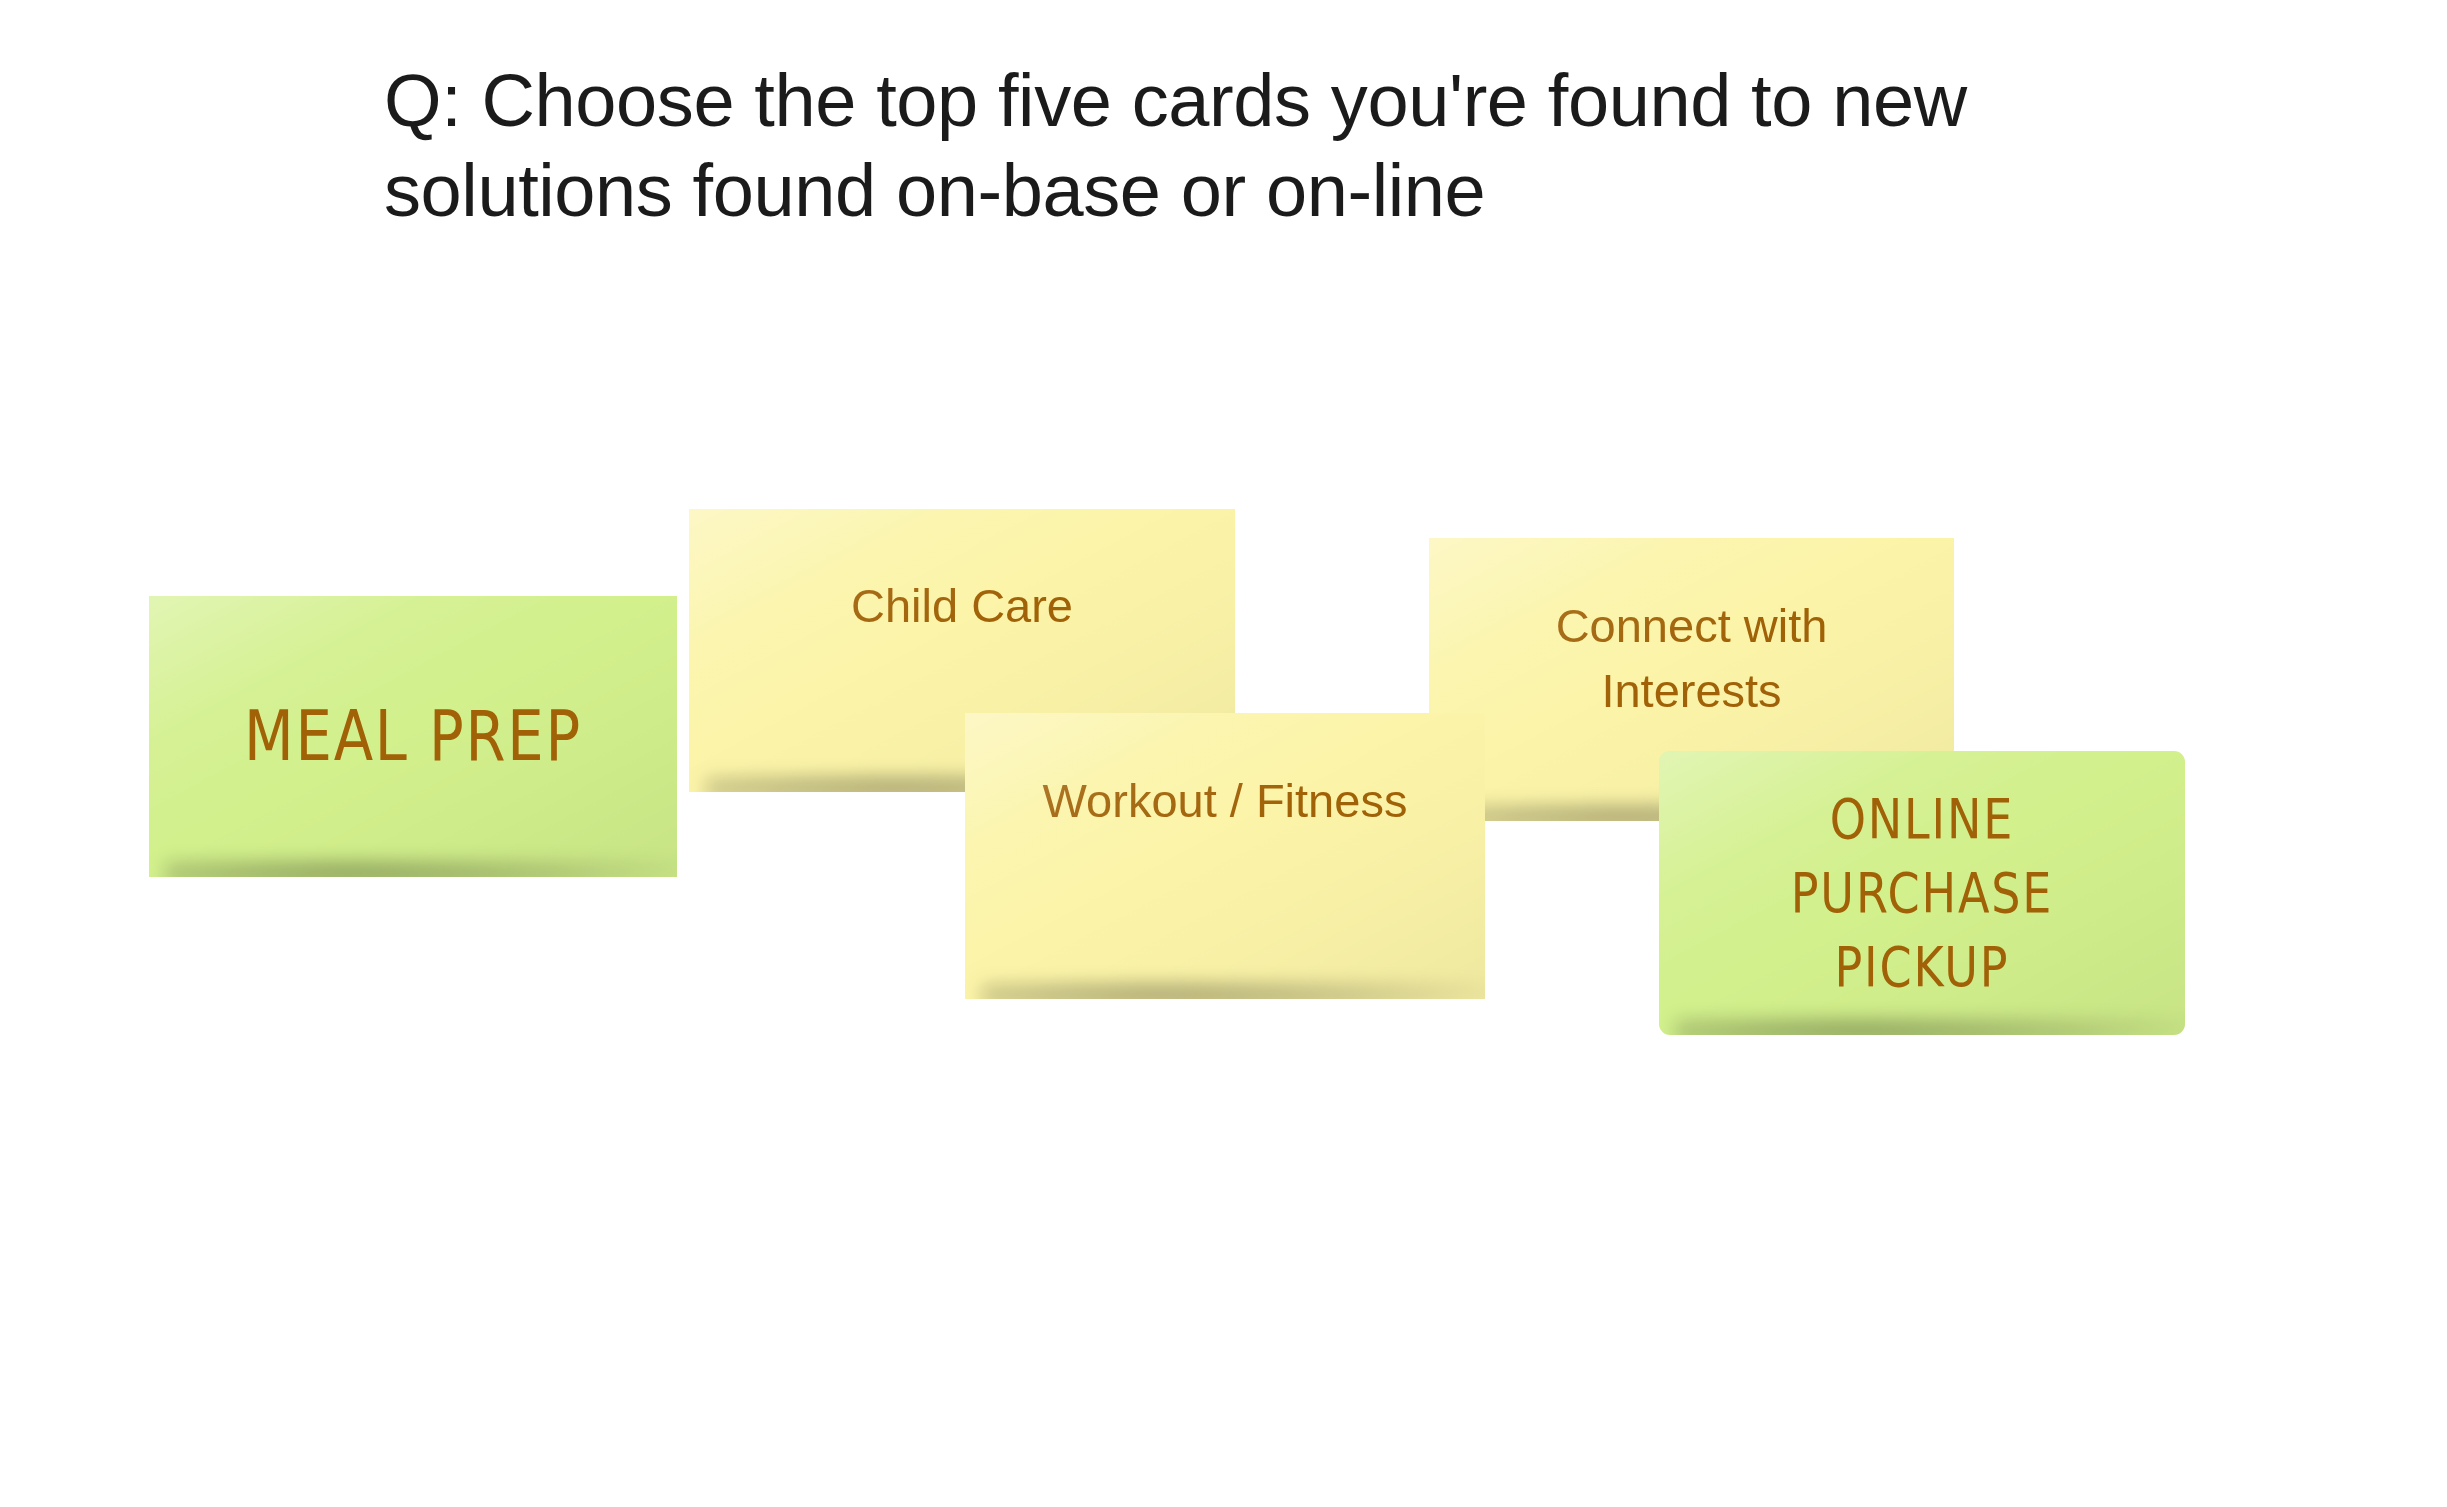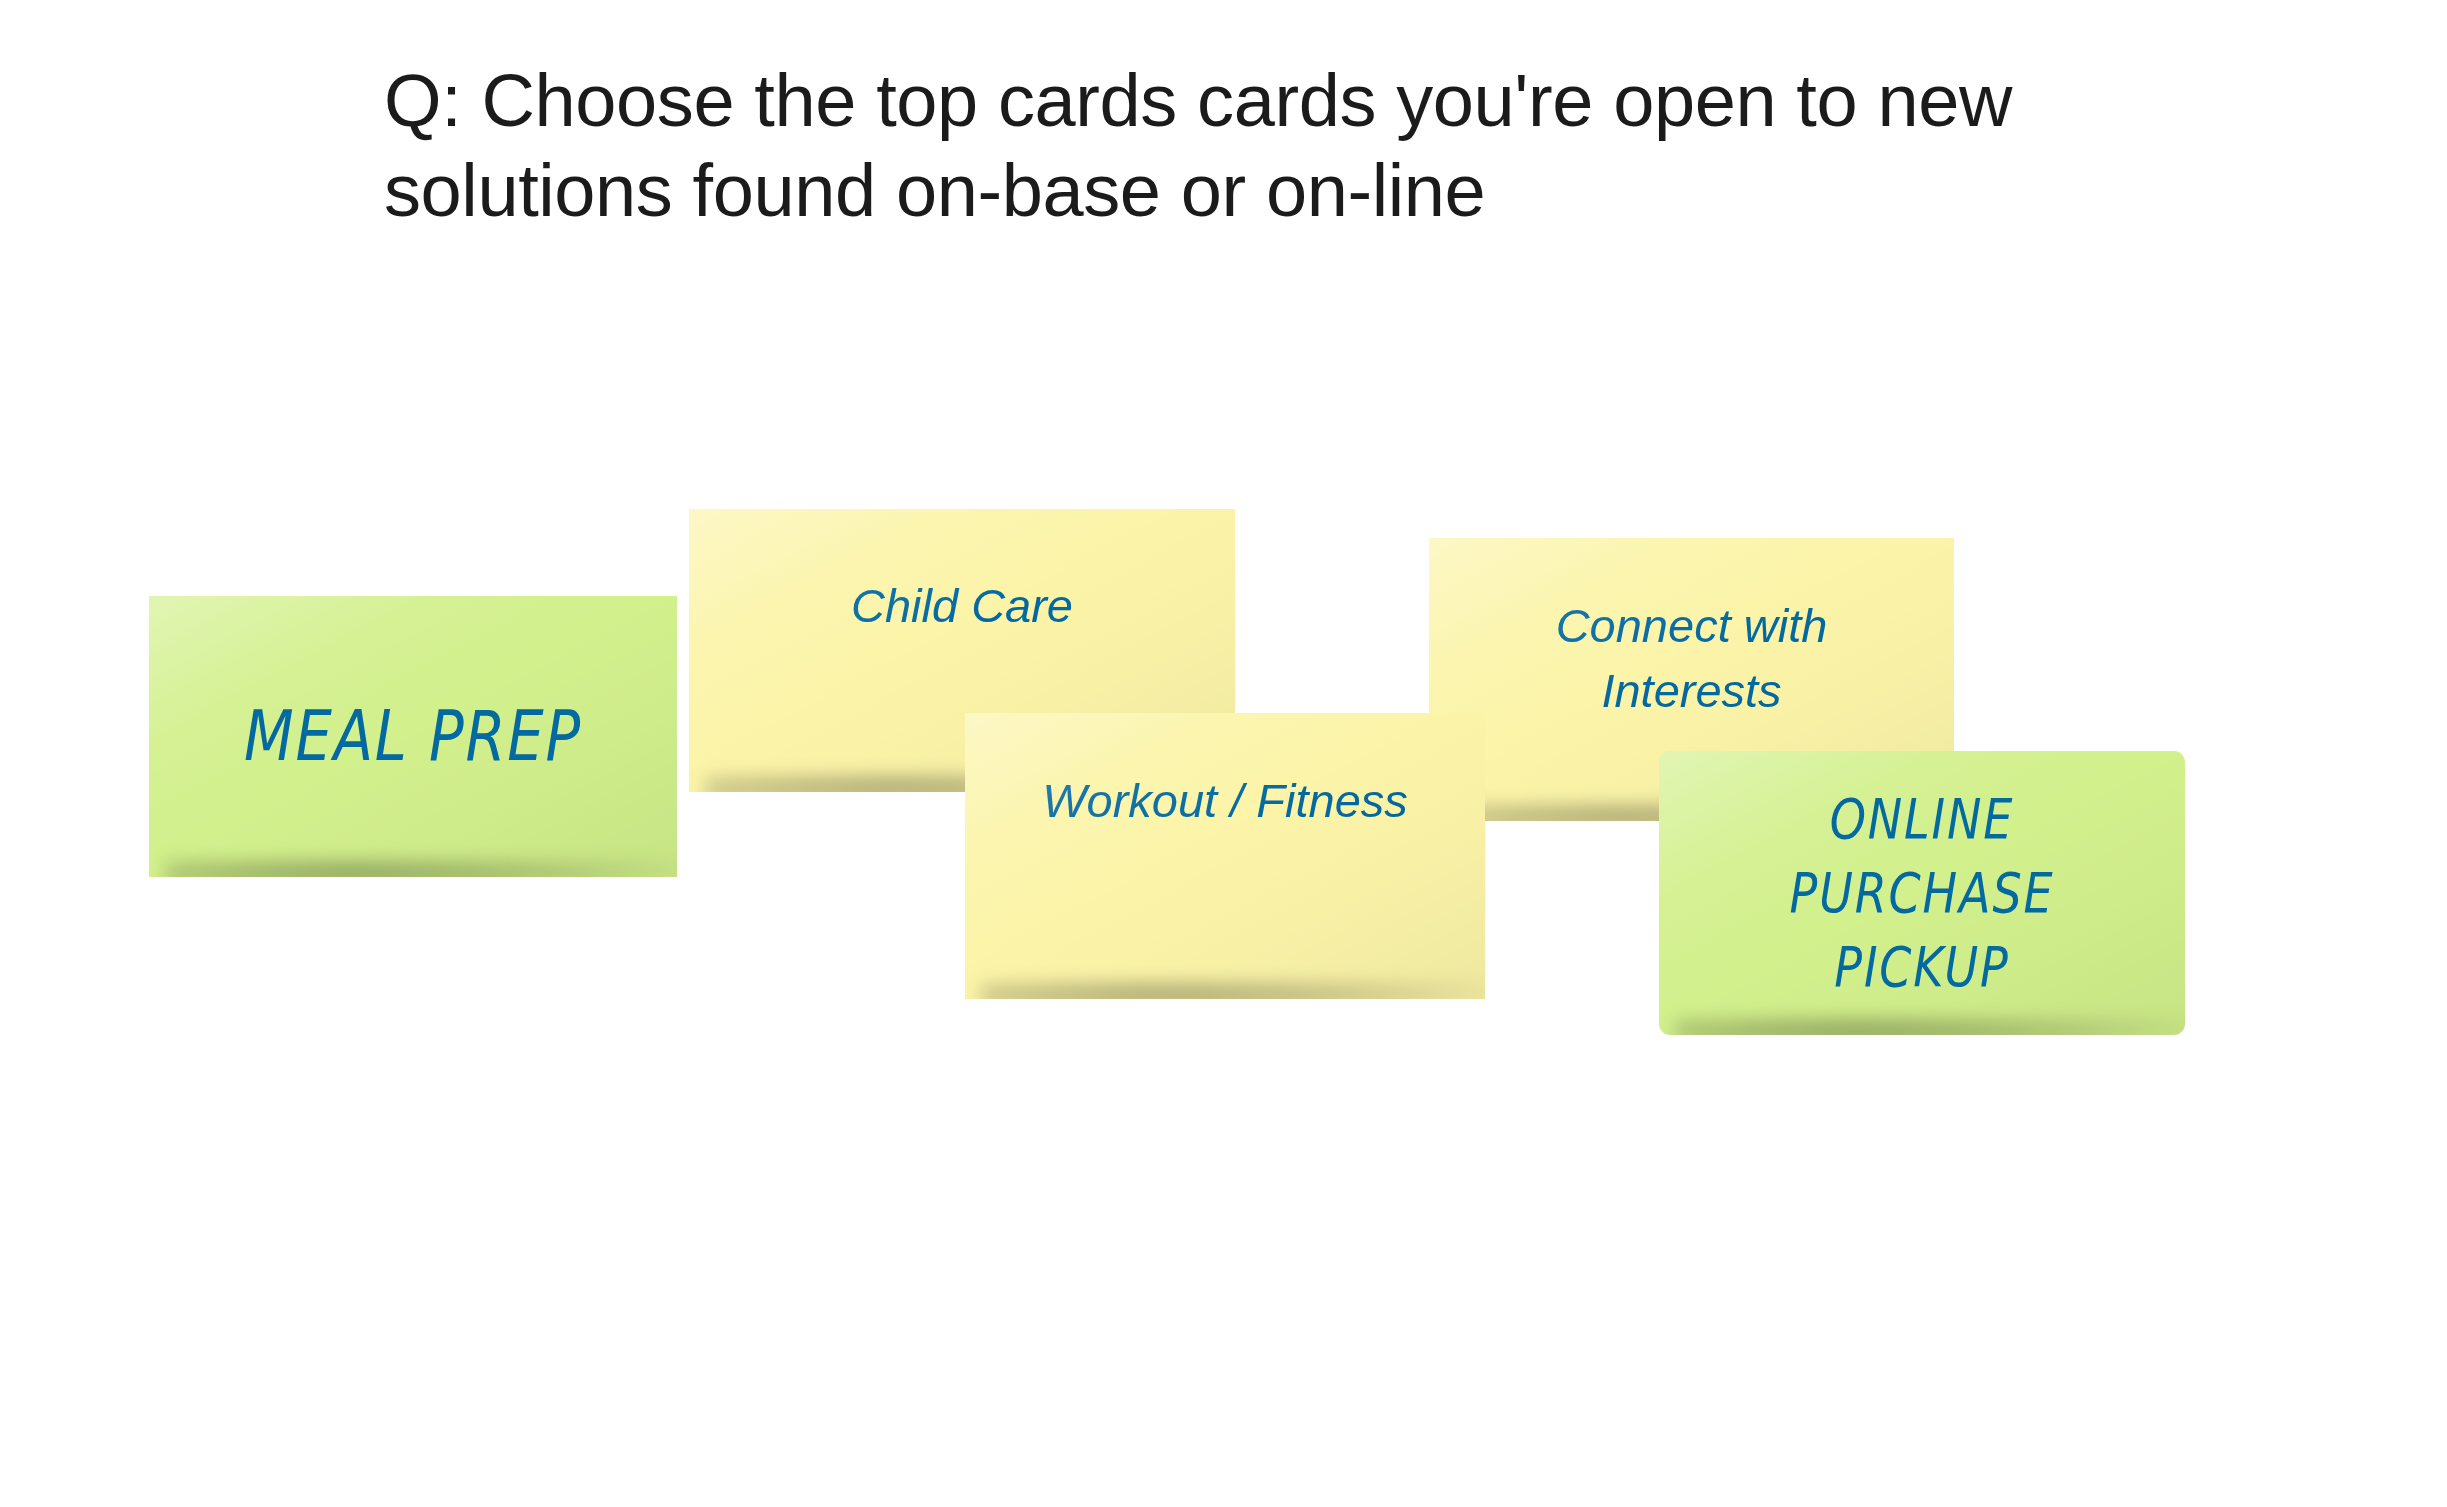--- a/index.html
+++ b/index.html
@@ -37,23 +37,22 @@
 
   
   .note {
     position: absolute;
     box-sizing: border-box;
     display: flex;
     align-items: center;
     justify-content: center;
     text-align: center;
     padding: 15px 25px;
-    color: #0369a1;
+    color: #a16207;
     overflow: hidden;
-    font-style: italic;
   }
 
   .note .note-text {
     display: block;
     width: 100%;
     white-space: pre-line;
   }
 
   
   .note::after {
@@ -145,21 +144,21 @@
     font-size: 48px;
     line-height: 1.32;
     border-radius: 11px;
   }
 </style>
 </head>
 <body>
 
 <div id="canvas">
 
-  <div class="title">Q: Choose the top cards cards you're open to new
+  <div class="title">Q: Choose the top five cards you're found to new
 solutions found on-base or on-line</div>
 
   <div class="note note-green" id="note-meal-prep">
     <span class="note-text hand">MEAL PREP</span>
   </div>
 
   <div class="note note-yellow" id="note-child-care">
     <span class="note-text plain">Child Care</span>
   </div>
 

